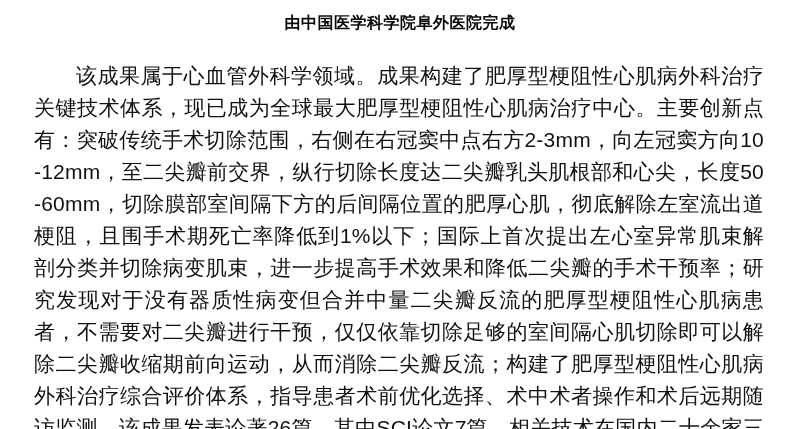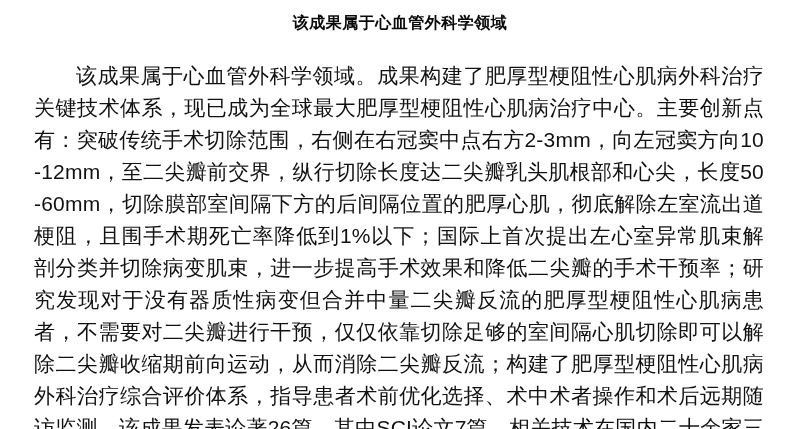--- a/index.html
+++ b/index.html
@@ -42,17 +42,17 @@
     text-indent: 2em;
     color: #111111;
     letter-spacing: 0.2px;
     word-break: break-all;
   }
 </style>
 </head>
 <body>
 
 <div class="page">
-  <div class="doc-title">该成果属于心血管外科学领域</div>
+  <div class="doc-title">由中国医学科学院阜外医院完成</div>
   <div class="body-wrap">
     <p class="para">该成果属于心血管外科学领域。成果构建了肥厚型梗阻性心肌病外科治疗关键技术体系，现已成为全球最大肥厚型梗阻性心肌病治疗中心。主要创新点有：突破传统手术切除范围，右侧在右冠窦中点右方2-3mm，向左冠窦方向10-12mm，至二尖瓣前交界，纵行切除长度达二尖瓣乳头肌根部和心尖，长度50-60mm，切除膜部室间隔下方的后间隔位置的肥厚心肌，彻底解除左室流出道梗阻，且围手术期死亡率降低到1%以下；国际上首次提出左心室异常肌束解剖分类并切除病变肌束，进一步提高手术效果和降低二尖瓣的手术干预率；研究发现对于没有器质性病变但合并中量二尖瓣反流的肥厚型梗阻性心肌病患者，不需要对二尖瓣进行干预，仅仅依靠切除足够的室间隔心肌切除即可以解除二尖瓣收缩期前向运动，从而消除二尖瓣反流；构建了肥厚型梗阻性心肌病外科治疗综合评价体系，指导患者术前优化选择、术中术者操作和术后远期随访监测。该成果发表论著26篇，其中SCI论文7篇，相关技术在国内二十余家三甲医院推广，填补了各地区肥厚型梗阻性心肌病外科治疗的空白。</p>
   </div>
 </div>
 
 </body></html>

